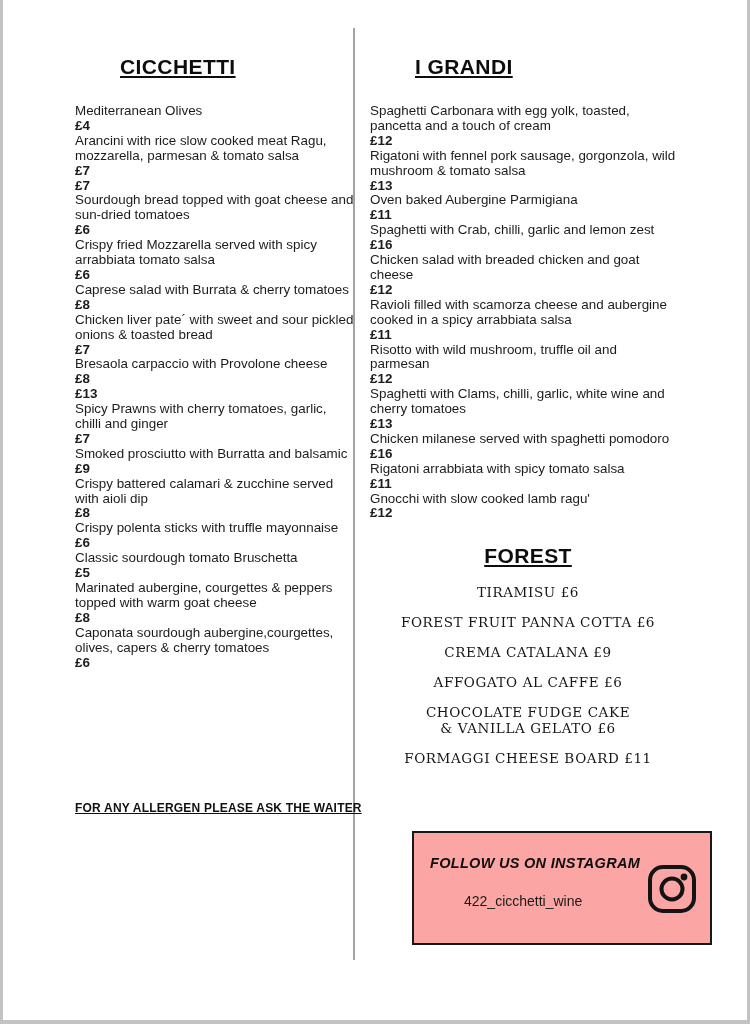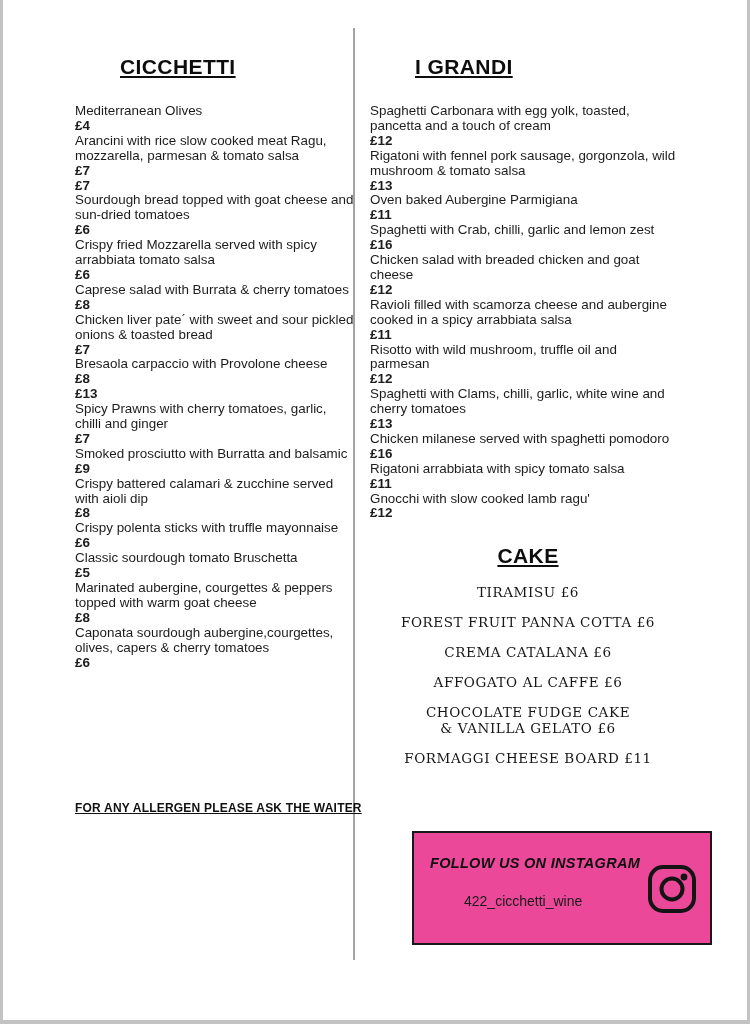--- a/index.html
+++ b/index.html
@@ -49,21 +49,21 @@
   .dolci-items { margin-top:16px; }
   .dolci-item {
     font-family:"DejaVu Serif", serif;
     font-size:13.5px; line-height:16px; letter-spacing:0.6px;
     margin-bottom:14px; white-space:pre-line; color:#161616;
   }
 
   
   .insta-box {
     position:absolute; left:412px; top:831px; width:300px; height:114px;
-    border:2px solid #181818; background:#ec4899;
+    border:2px solid #181818; background:#fca5a5;
   }
   .insta-title {
     position:absolute; left:16px; top:22px;
     font-size:14.5px; font-weight:bold; font-style:italic; letter-spacing:0.3px;
     color:#0e0e0e;
   }
   .insta-handle {
     position:absolute; left:50px; top:60px;
     font-size:14px; color:#1a1a1a;
   }
@@ -217,28 +217,28 @@
       </div>
 
       <div class="menu-item">
         <div class="item-name">Gnocchi with slow cooked lamb ragu'</div>
         <div class="item-price">£12</div>
       </div>
     </div>
 </section>
 
 <section class="dolci">
-  <h2 class="dolci-heading">CAKE</h2>
+  <h2 class="dolci-heading">FOREST</h2>
   <div class="dolci-items">
 
       <div class="dolci-item">TIRAMISU £6</div>
 
       <div class="dolci-item">FOREST FRUIT PANNA COTTA £6</div>
 
-      <div class="dolci-item">CREMA CATALANA £6</div>
+      <div class="dolci-item">CREMA CATALANA £9</div>
 
       <div class="dolci-item">AFFOGATO AL CAFFE £6</div>
 
       <div class="dolci-item">CHOCOLATE FUDGE CAKE
 &amp; VANILLA GELATO £6</div>
 
       <div class="dolci-item">FORMAGGI CHEESE BOARD £11</div>
     </div>
 </section>
 

